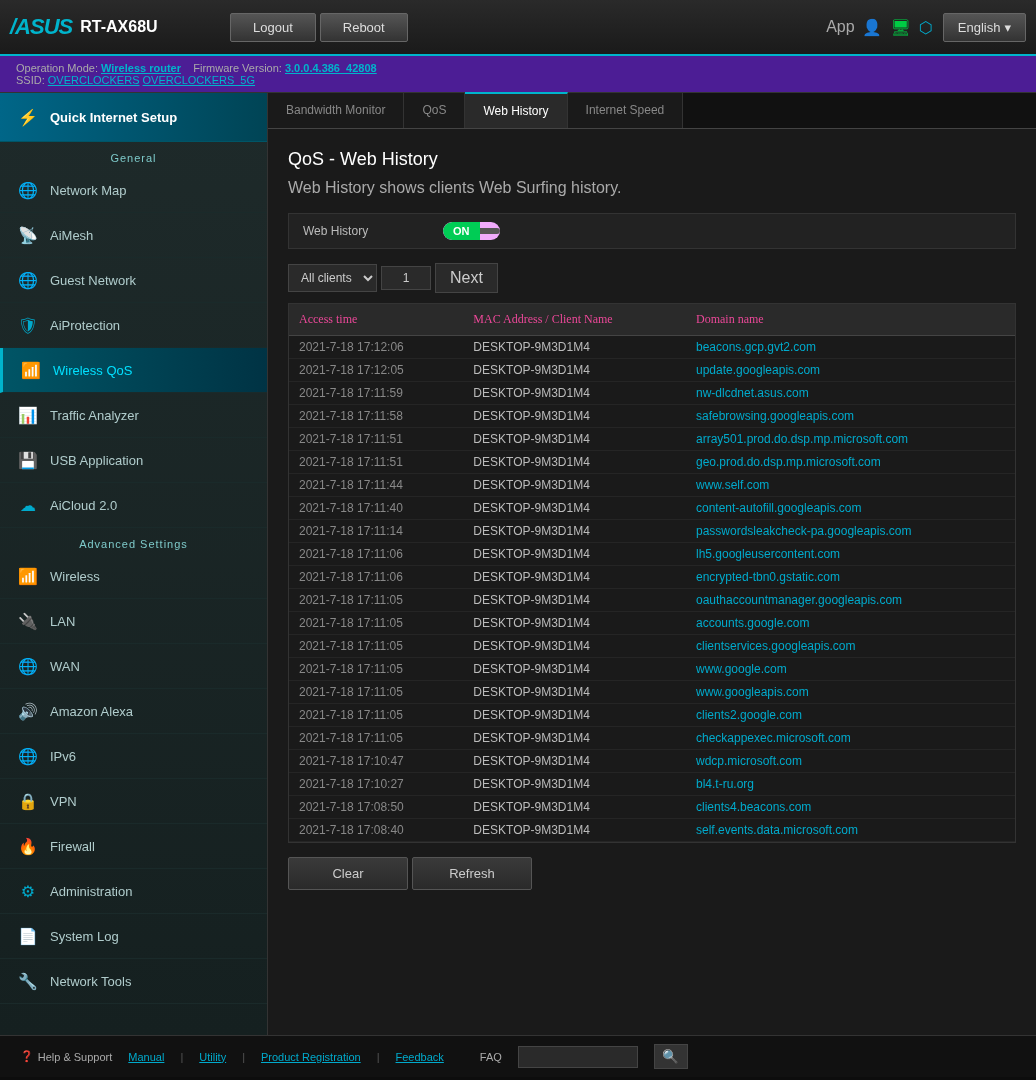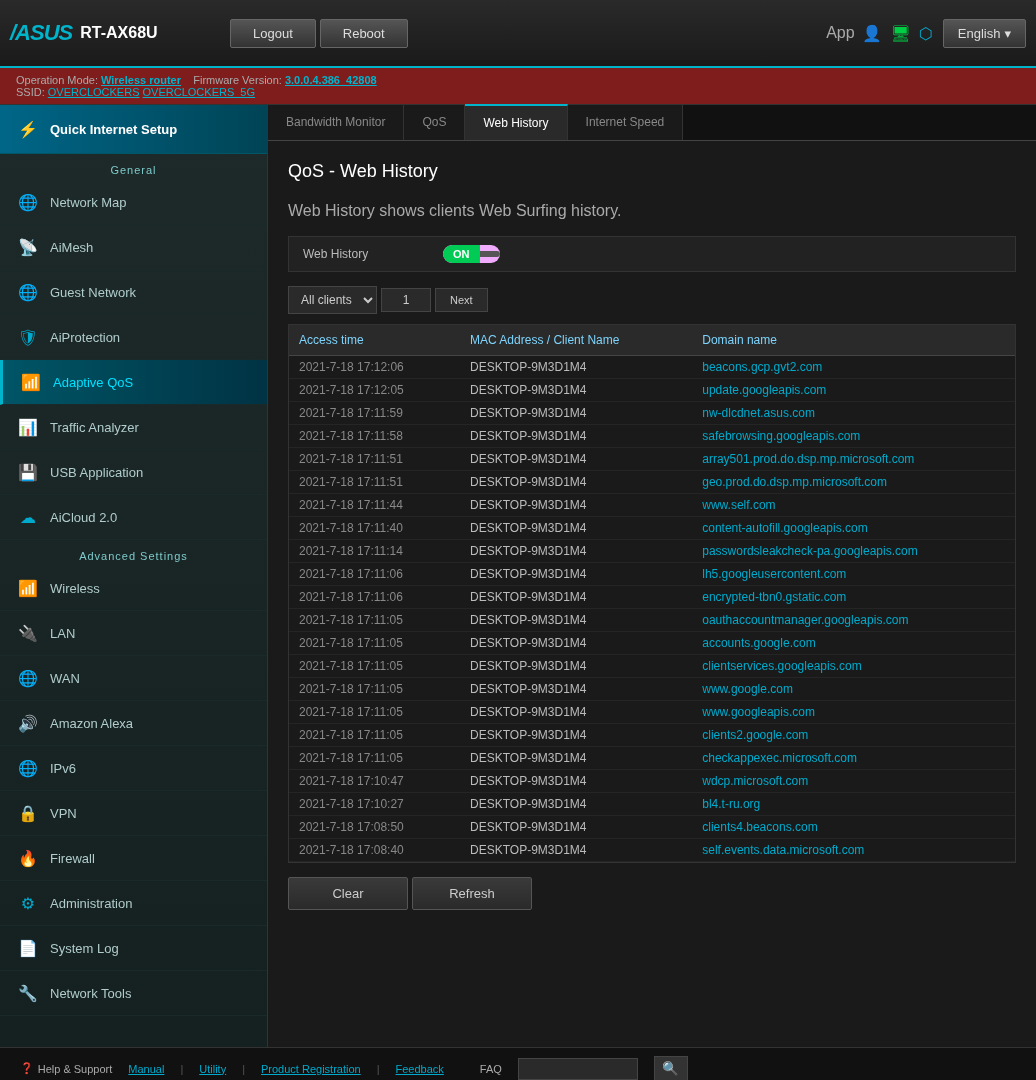--- a/index.html
+++ b/index.html
@@ -11,21 +11,21 @@
       width: 1036px;
       min-height: 1080px;
     }
 
     
     .top-bar {
       background: linear-gradient(to bottom, #2a2a2a, #1a1a1a);
       display: flex;
       align-items: center;
       padding: 0 10px;
-      height: 68px;
+      height: 56px;
       border-bottom: 2px solid #00b4cc;
     }
     .logo-area {
       display: flex;
       align-items: center;
       gap: 8px;
       min-width: 200px;
     }
     .logo-asus {
       color: #00b4cc;
@@ -71,21 +71,21 @@
       align-items: center;
       gap: 4px;
     }
     .top-icons { display: flex; gap: 8px; align-items: center; }
     .top-icon { color: #aaa; font-size: 16px; cursor: pointer; }
     .top-icon.green { color: #00cc44; }
     .top-icon.usb { color: #00aacc; }
 
     
     .info-bar {
-      background: #7f1d1d;
+      background: #4c1d95;
       padding: 6px 16px;
       border-bottom: 1px solid #333;
       display: flex;
       align-items: center;
       justify-content: space-between;
     }
     .info-bar-left { font-size: 11px; color: #aaa; }
     .info-bar-left a, .info-bar-left span.link {
       color: #00b4cc;
       text-decoration: underline;
@@ -185,21 +185,21 @@
 
     
     .page-content {
       padding: 20px;
       flex: 1;
       overflow-y: auto;
     }
     .page-title {
       font-size: 18px;
       color: #fff;
-      margin-bottom: 20px;
+      margin-bottom: 9px;
     }
     .page-desc {
       font-size: 16px;
       color: #aaa;
       margin-bottom: 16px;
     }
 
     
     .toggle-row {
       display: flex;
@@ -258,38 +258,39 @@
       width: 50px;
       font-size: 12px;
       text-align: center;
     }
     .next-btn {
       background: #2a2a2a;
       color: #ccc;
       border: 1px solid #444;
       padding: 5px 14px;
       cursor: pointer;
-      font-size: 11px;
+      font-size: 16px;
     }
 
     
     .history-table-wrapper {
       border: 1px solid #333;
       overflow-y: auto;
       max-height: 540px;
       margin-bottom: 14px;
     }
     .history-table {
       width: 100%;
       border-collapse: collapse;
       font-size: 12px;
     }
     .history-table thead tr {
       background: #2a2a2a;
-      color: #7dd3fc;
+      color: #ec4899;
+      font-family: Liberation Serif, serif;
     }
     .history-table th {
       padding: 8px 10px;
       text-align: left;
       border-bottom: 1px solid #444;
       font-weight: normal;
     }
     .history-table tbody tr {
       border-bottom: 1px solid #252525;
     }
@@ -422,21 +423,21 @@
     <div class="sidebar-item">
       <div class="sidebar-icon">🌐</div>
       <span>Guest Network</span>
     </div>
     <div class="sidebar-item">
       <div class="sidebar-icon">🛡</div>
       <span>AiProtection</span>
     </div>
     <div class="sidebar-item active">
       <div class="sidebar-icon">📶</div>
-      <span>Adaptive QoS</span>
+      <span>Wireless QoS</span>
     </div>
     <div class="sidebar-item">
       <div class="sidebar-icon">📊</div>
       <span>Traffic Analyzer</span>
     </div>
     <div class="sidebar-item">
       <div class="sidebar-icon">💾</div>
       <span>USB Application</span>
     </div>
     <div class="sidebar-item">

